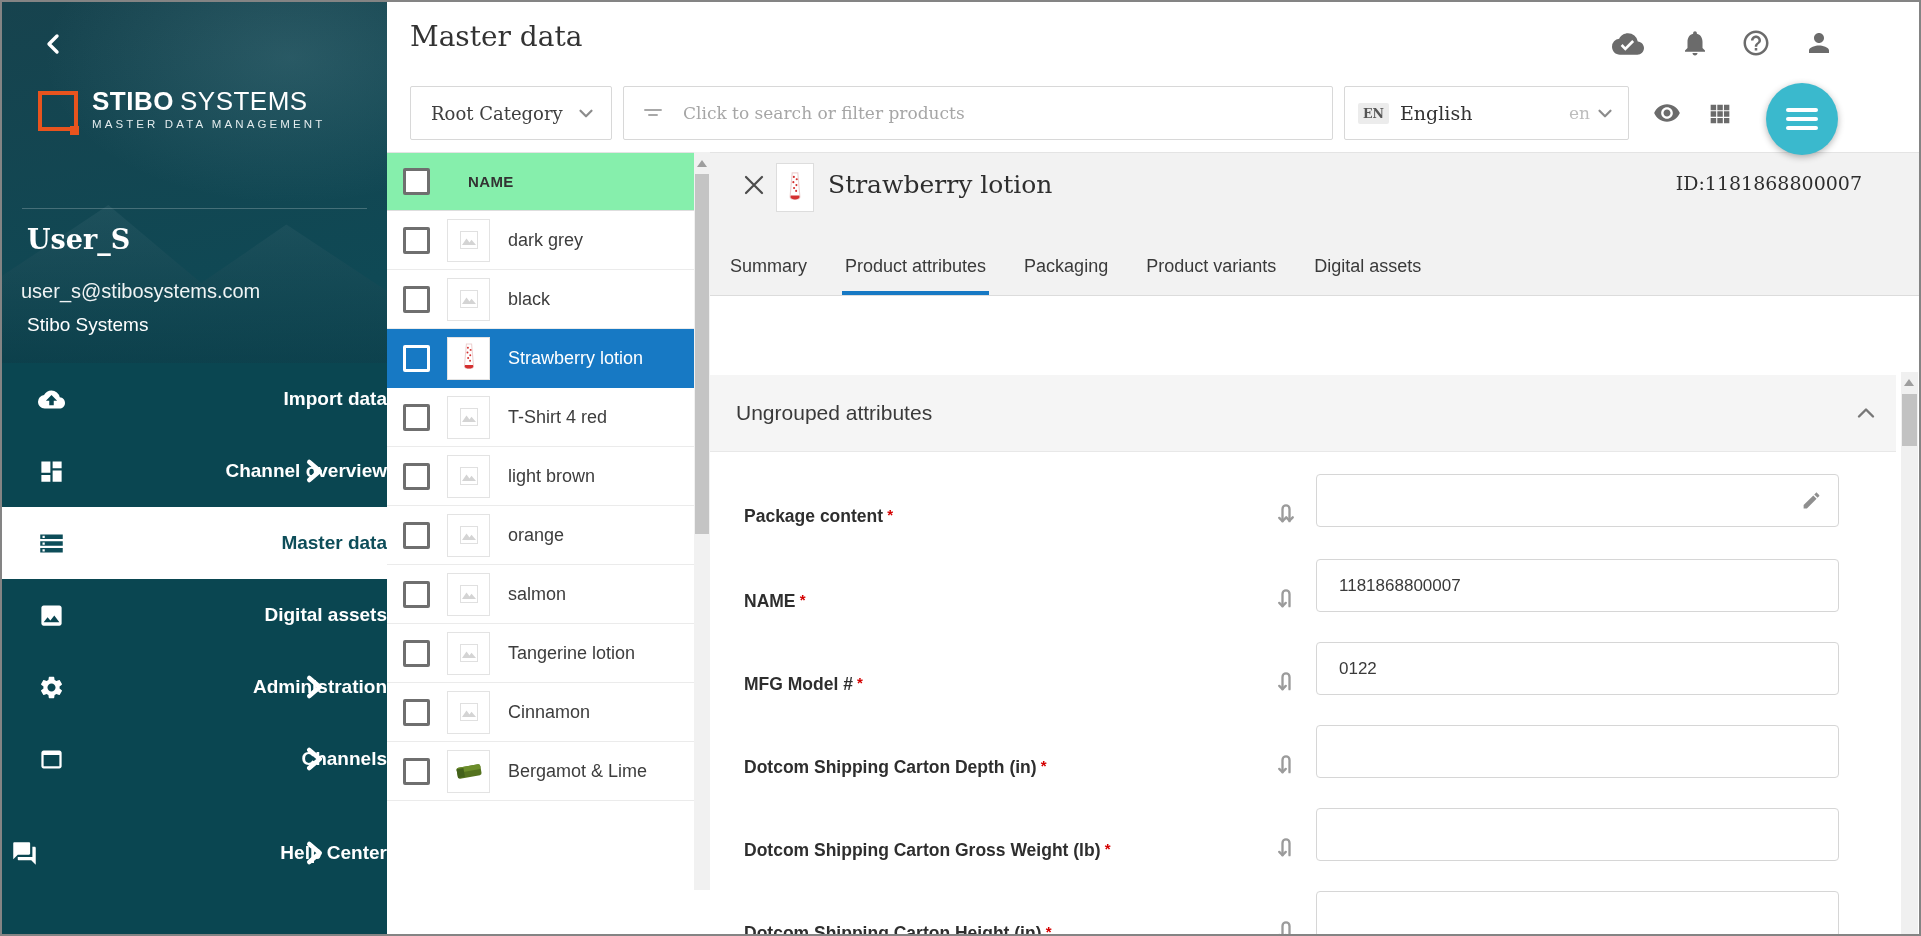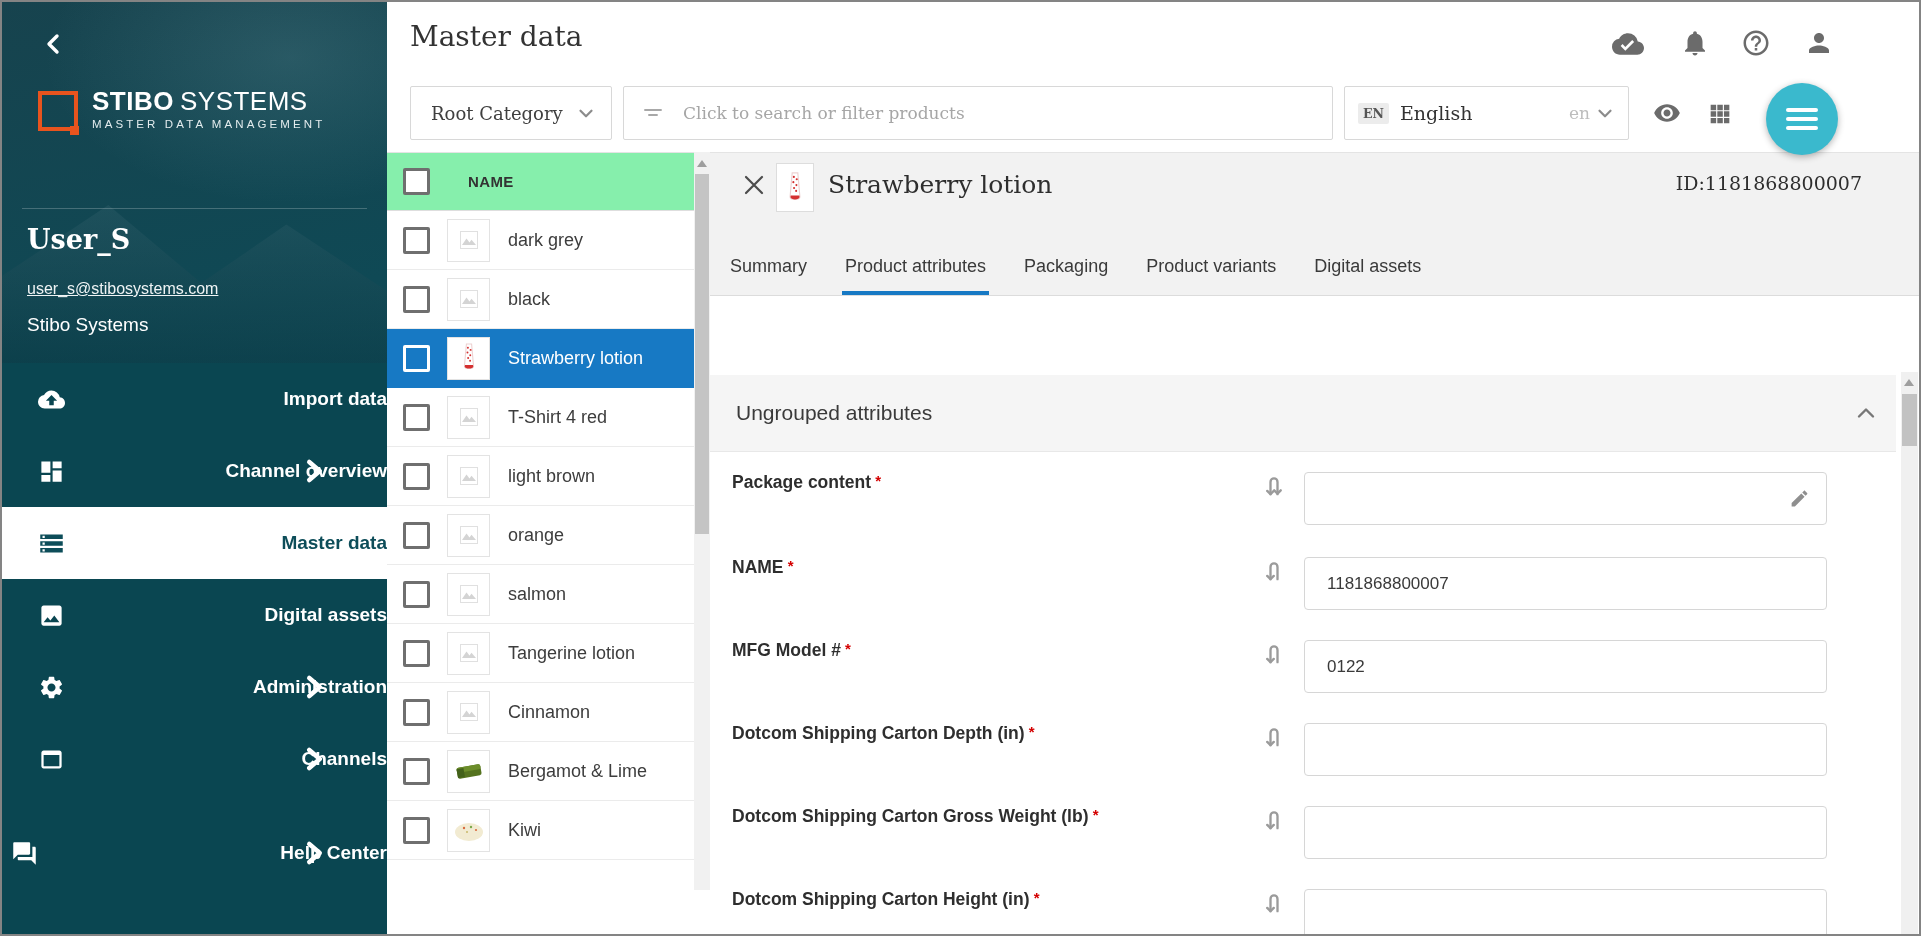--- a/index.html
+++ b/index.html
@@ -20,21 +20,21 @@
   .sb-back{position:absolute;left:44px;top:33px;cursor:pointer;}
   .sb-logo{position:absolute;left:38px;top:88px;display:flex;}
   .logo-box{position:relative;width:32px;height:32px;border:4px solid #e8541e;margin:3px 14px 0 0;flex:none;}
   .logo-dot{position:absolute;left:28px;top:31px;width:9px;height:9px;background:#e8541e;}
   .logo-l1{font-size:26px;line-height:26px;letter-spacing:.5px;white-space:nowrap;}
   .logo-l1 .bold{font-weight:700;}
   .logo-l1 .light{font-weight:300;margin-left:6px;}
   .logo-l2{font-size:11.5px;letter-spacing:3.1px;color:#e3ecee;margin-top:4px;white-space:nowrap;}
   .sb-div{position:absolute;left:22px;top:208px;width:345px;height:1px;background:rgba(255,255,255,.22);}
   .sb-name{position:absolute;left:27px;top:224px;font-size:27px;font-weight:700;}
-  .sb-email{position:absolute;left:27px;top:280px;font-size:16px;color:#f0f4f5;text-decoration:underline;}
+  .sb-email{position:absolute;left:21px;top:280px;font-size:20px;color:#f0f4f5;}
   .sb-org{position:absolute;left:27px;top:314px;font-size:19px;color:#fff;}
   .nav{position:absolute;left:0;top:363px;width:387px;height:571px;background:#0a4651;}
   .nav-item{position:relative;height:72px;display:flex;align-items:center;padding-left:38px;
             font-size:19px;font-weight:700;color:#fff;cursor:pointer;justify-content:space-between;}
   .nav-item svg{width:27px;height:27px;margin-right:33px;fill:#fff;flex:none;}
   .nav-item.active{background:#fff;color:#0d4d59;}
   .nav-item.active svg{fill:#0d4d59;}
   .nav-item.help{margin-top:22px;padding-left:11px;}
   .nav-chev{position:absolute;right:26px;top:50%;transform:translateY(-50%);}
 
@@ -91,21 +91,21 @@
   .attr-search{position:absolute;left:30px;top:12px;width:283px;height:52px;border:1px solid #d6d6d6;
                border-radius:3px;display:flex;align-items:center;box-sizing:border-box;background:#fff;}
   .attr-search input{flex:1;min-width:0;border:0;outline:none;background:none;margin-left:15px;
                      font-size:16px;color:#444;font-family:inherit;}
   .attr-search input::placeholder{color:#9e9e9e;}
   .as-mag{margin:0 13px 0 6px;flex:none;}
   .band{position:absolute;left:0;top:79px;width:1186px;height:77px;background:#f5f5f5;
         border-bottom:1px solid #e8e8e8;display:flex;align-items:center;box-sizing:border-box;}
   .band-title{margin-left:26px;font-size:21px;color:#3a3a3a;}
   .band-chev{margin-left:auto;margin-right:18px;cursor:pointer;}
-  .attr-row{position:absolute;left:22px;width:1100px;height:55px;display:flex;align-items:flex-start;}
+  .attr-row{position:absolute;left:34px;width:1100px;height:55px;display:flex;align-items:flex-end;}
   .attr-label{width:500px;flex:none;font-size:17.5px;font-weight:700;color:#2e2e2e;white-space:nowrap;}
   .attr-label::after{content:" *";color:#d40000;font-size:15px;font-weight:700;vertical-align:2px;}
   .attr-swap{width:30px;margin-left:28px;flex:none;}
   .attr-input{position:relative;margin-left:14px;width:523px;height:53px;border:1px solid #d6d6d6;
               border-radius:4px;background:#fff;box-sizing:border-box;flex:none;display:flex;align-items:center;}
   .attr-input input{width:100%;height:100%;border:0;outline:none;background:none;
                     padding:0 44px 0 22px;font-size:17px;color:#3a3a3a;font-family:inherit;}
   .ai-pencil{position:absolute;right:16px;top:15px;}
   .rsb{position:absolute;left:1901px;top:372px;width:17px;height:562px;background:#f0f0f0;}
   .rsb-up{position:absolute;left:3px;top:7px;width:0;height:0;border-left:5px solid transparent;
@@ -385,33 +385,20 @@
         <svg width="34" height="28" viewBox="0 0 34 28">
             <g transform="rotate(-10 17 14)">
               <rect x="5" y="9" width="24" height="11" rx="2" fill="#55731f"></rect>
               <rect x="5" y="9" width="24" height="5" rx="2" fill="#6c8d2a"></rect>
               <rect x="5" y="10" width="7" height="9" fill="#43611a"></rect>
             </g>
           </svg>
       </div>
       <div class="rname">Bergamot &amp; Lime</div>
     </div>
-    <div class="row">
-      <div class="cb"></div>
-      <div class="thumb">
-        <svg width="34" height="30" viewBox="0 0 34 30">
-            <ellipse cx="17" cy="17" rx="14" ry="9" fill="#f2ebd2"></ellipse>
-            <circle cx="12" cy="13" r="1.2" fill="#d96b3f"></circle>
-            <circle cx="19" cy="12" r="1.2" fill="#7ba84b"></circle>
-            <circle cx="24" cy="15" r="1.1" fill="#d96b3f"></circle>
-            <circle cx="15" cy="17" r="1" fill="#c9b86a"></circle>
-          </svg>
-      </div>
-      <div class="rname">Kiwi</div>
-    </div>
   </div>
 
   <div class="lsb">
     <div class="lsb-up"></div>
     <div class="lsb-thumb"></div>
   </div>
 
   <div class="dhead">
     <div class="dclose">
       <svg width="22" height="22" viewBox="0 0 22 22">

